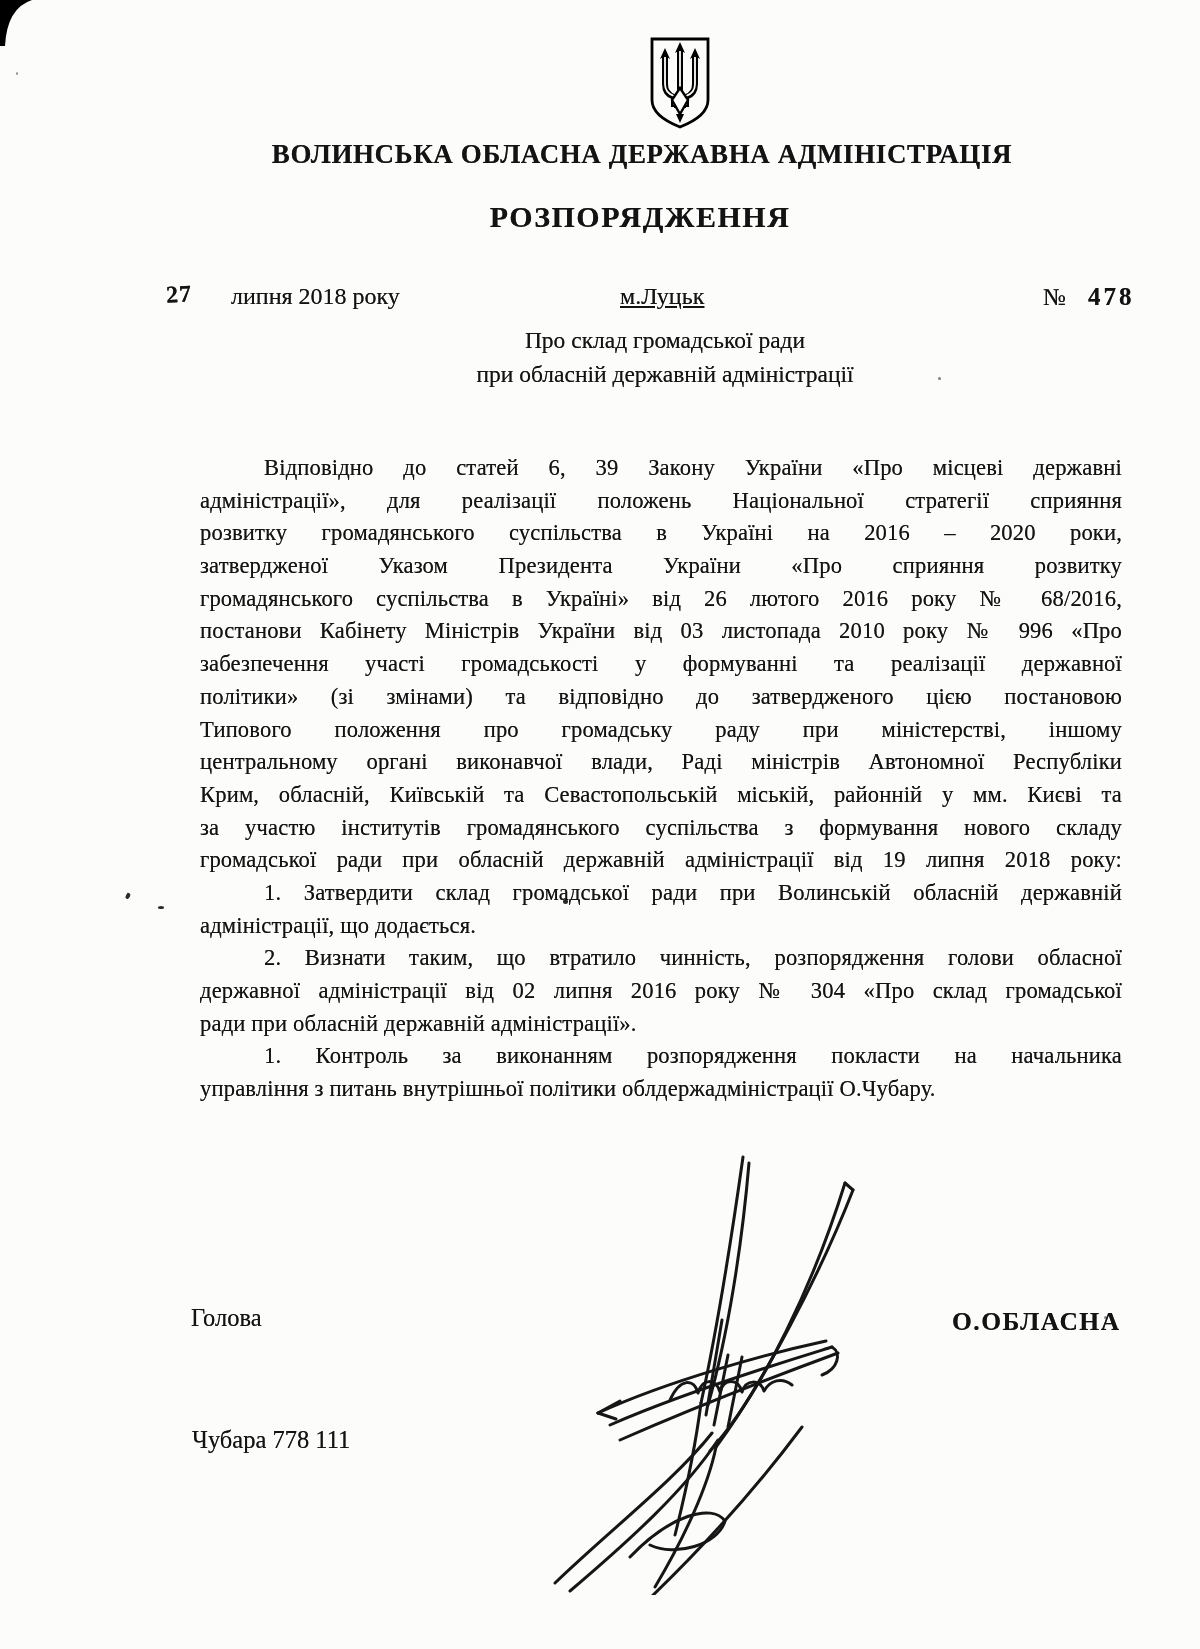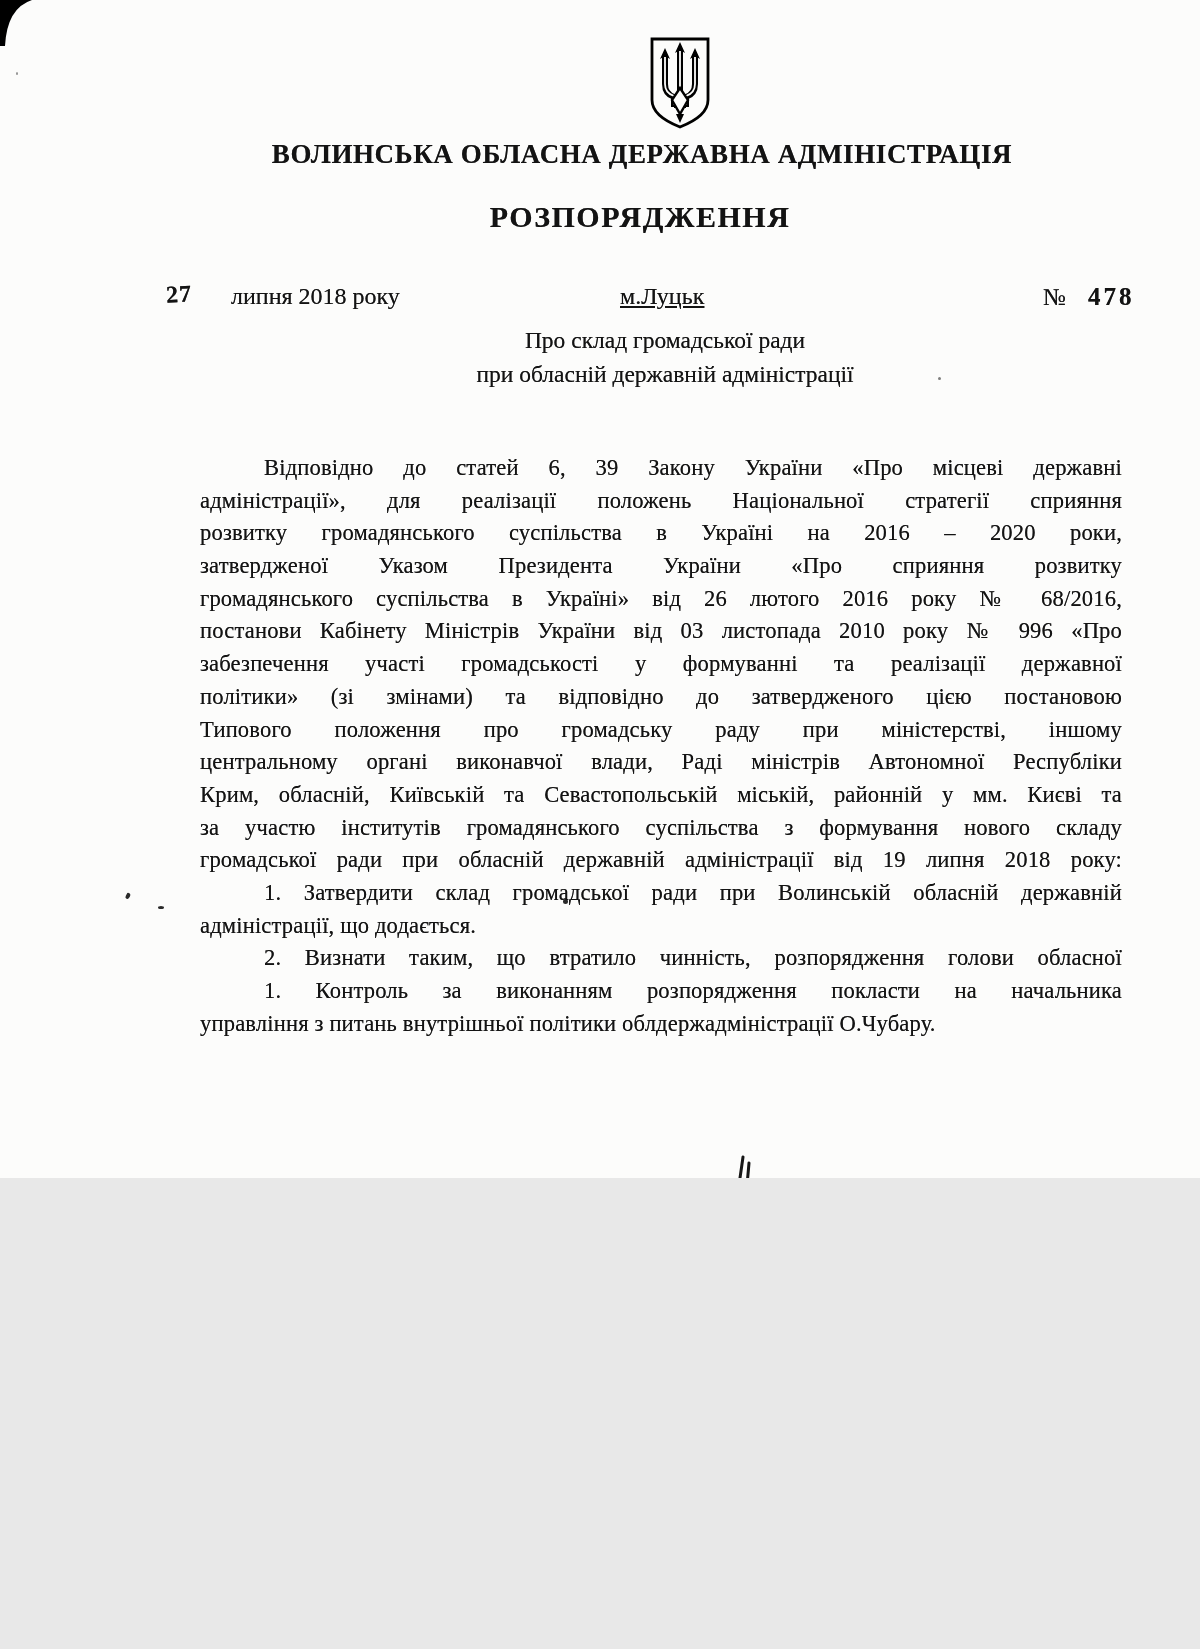--- a/index.html
+++ b/index.html
@@ -1,17 +1,17 @@
 <!DOCTYPE html>
 <html><head>
 <meta charset="utf-8">
 <style>
   html,body{margin:0;padding:0;background:#e8e8e8;}
   .page{
-    position:relative;width:1200px;height:1178px;margin:0 auto;
+    position:relative;width:1200px;height:1649px;margin:0 auto;
     background:#fcfcfb;overflow:hidden;
     font-family:"Liberation Serif","DejaVu Serif",serif;
     color:#131313;
     text-shadow:0 0 .5px rgba(25,25,25,.7);
   }
   
   .corner-artifact{position:absolute;top:0;left:0;}
   .speck{position:absolute;background:#2a2a2a;border-radius:50%;}
 
   .emblem{position:absolute;top:36px;left:646px;width:68px;height:94px;}
@@ -126,20 +126,22 @@
     <div class="bl">Типового положення про громадську раду при міністерстві, іншому</div>
     <div class="bl">центральному органі виконавчої влади, Раді міністрів Автономної Республіки</div>
     <div class="bl">Крим, обласній, Київській та Севастопольській міській, районній у мм. Києві та</div>
     <div class="bl">за участю інститутів громадянського суспільства з формування нового складу</div>
     <div class="bl">громадської ради при обласній державній адміністрації від 19 липня 2018 року:</div>
 
     <div class="bl ind">1. Затвердити склад громадської ради при Волинській обласній державній</div>
     <div class="bl last">адміністрації, що додається.</div>
 
     <div class="bl ind">2. Визнати таким, що втратило чинність, розпорядження голови обласної</div>
+    <div class="bl">державної адміністрації від 02 липня 2016 року  № 304 «Про склад громадської</div>
+    <div class="bl last">ради при обласній державній адміністрації».</div>
 
     <div class="bl ind">1. Контроль за виконанням розпорядження покласти на начальника</div>
     <div class="bl last">управління з питань внутрішньої політики облдержадміністрації О.Чубару.</div>
   </div>
 
   <svg class="signature" viewBox="0 0 440 500">
 
     <path d="M383,95 C350,180 292,290 246,352"></path>
     <path d="M375,88 C345,185 294,295 240,356"></path>
     <path d="M383,95 L375,88"></path>

